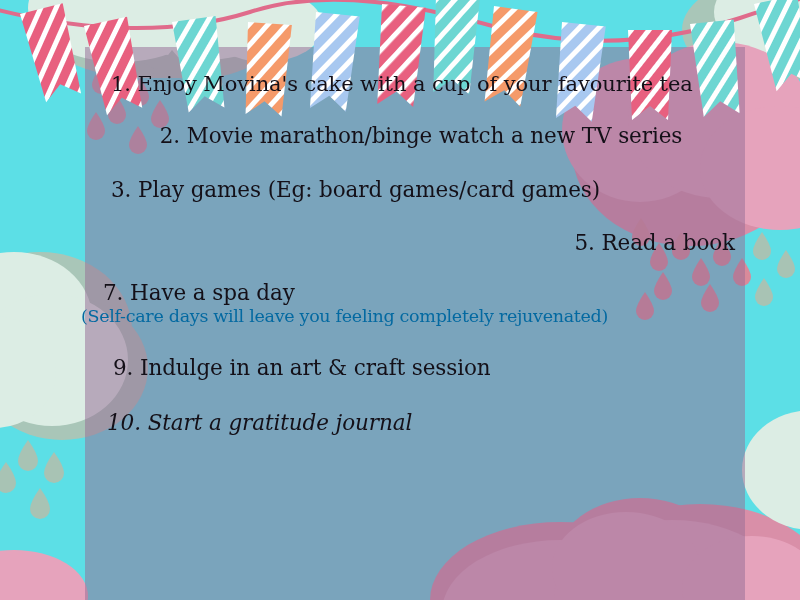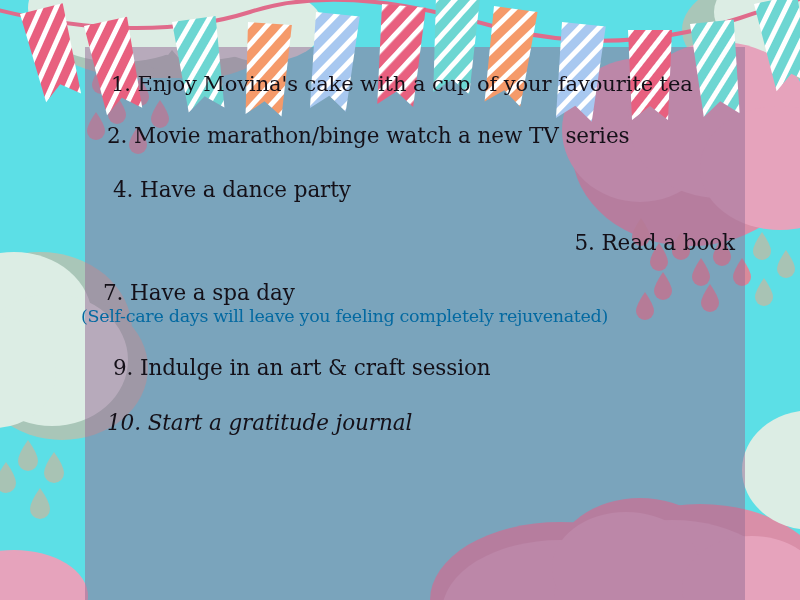--- a/index.html
+++ b/index.html
@@ -50,21 +50,21 @@
     font-family:"DejaVu Serif", serif;
     font-size:17.5px;
     white-space:nowrap;
     letter-spacing:-0.3px;
     margin-top:2px;
     margin-left:-14px;
   }
 
   
   .i1 { margin-left:16px;  font-size:21px; margin-top:2px; }
-  .i2 { margin-left:12px;  margin-top:30px; }
+  .i2 { margin-left:12px;  margin-top:30px;text-align:center; }
   .i3 { margin-left:16px;  margin-top:31px; }
   .i4 { margin-left:18px;  margin-top:31px; }
   .i5 { margin-left:12px;  margin-top:30px;text-align:right; }
   .i6 { margin-left:8px;   margin-top:26px; }
   .i7 { margin-left:8px;   margin-top:27px; }
   .i8 { margin-left:14px;  margin-top:36px; }
   .i9 { margin-left:18px;  margin-top:31px; }
   .i10{ margin-left:12px;  margin-top:32px;font-style:italic; }
 </style>
 </head>
@@ -238,24 +238,24 @@
   <div id="list">
 
     <div class="item i1">
       <span class="num">1. </span><span>Enjoy Movina's cake with a cup of your favourite tea</span>
     </div>
 
     <div class="item i2">
       <span class="num">2. </span><span> Movie marathon/binge watch a new TV series</span>
     </div>
 
-
-    <div class="item i4">
-      <span class="num">4. </span><span>Have a dance party</span>
-    </div>
+    <div class="item i3">
+      <span class="num">3. </span><span>Play games (Eg: board games/card games)</span>
+    </div>
+
 
     <div class="item i5">
       <span class="num">5. </span><span>Read a book</span>
     </div>
 
 
     <div class="item i7">
       <span class="num">7. </span><span>Have a spa day</span>
     </div>
     <div class="sub">(Self-care days will leave you feeling completely rejuvenated)</div>

